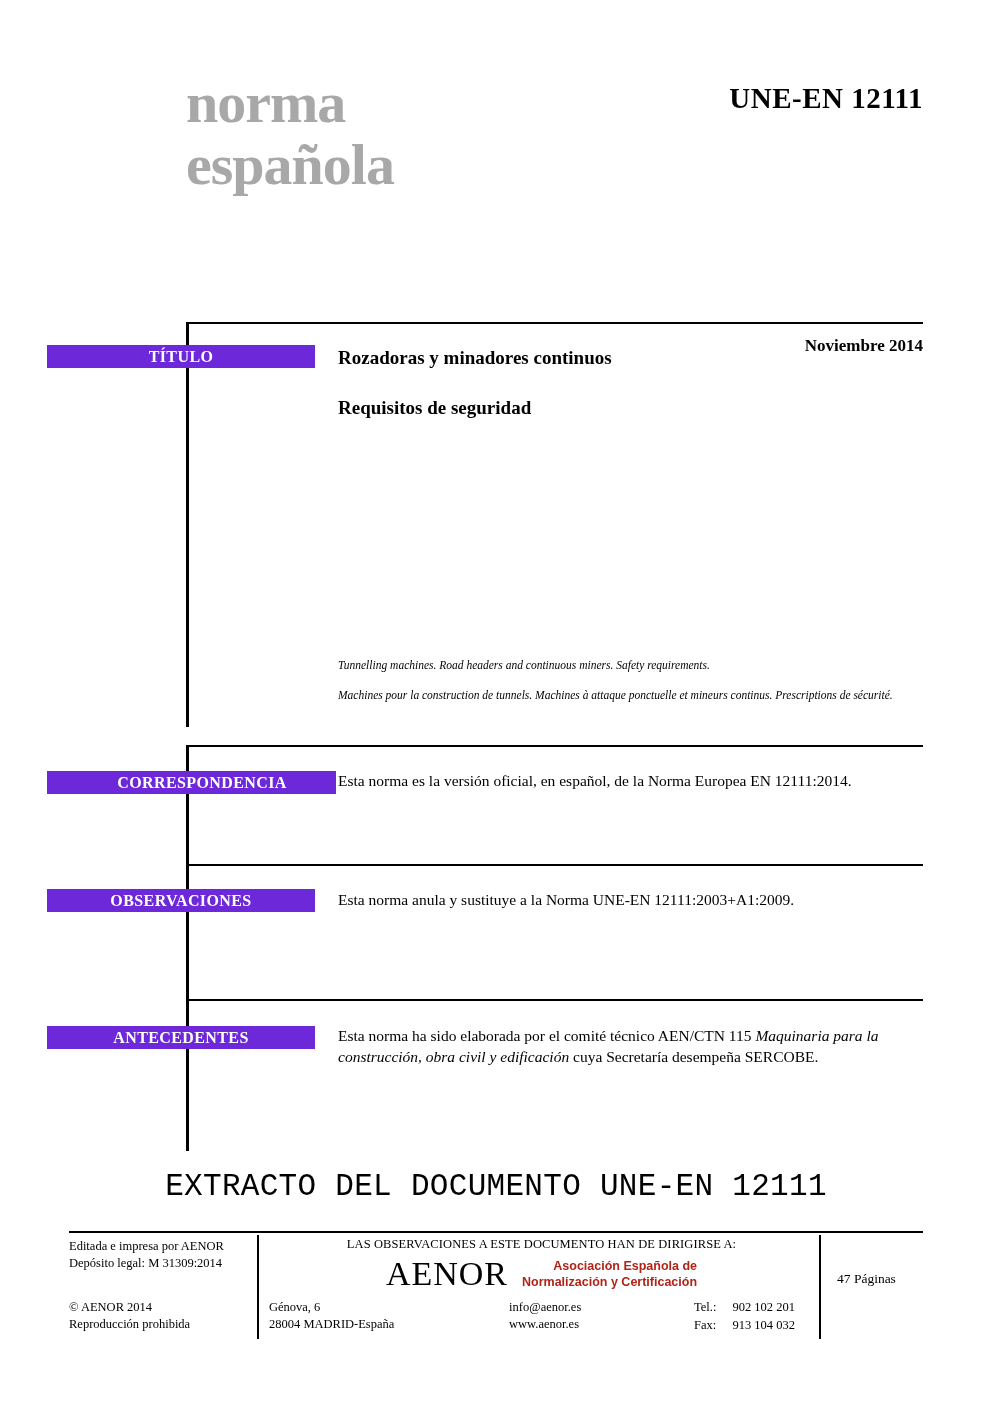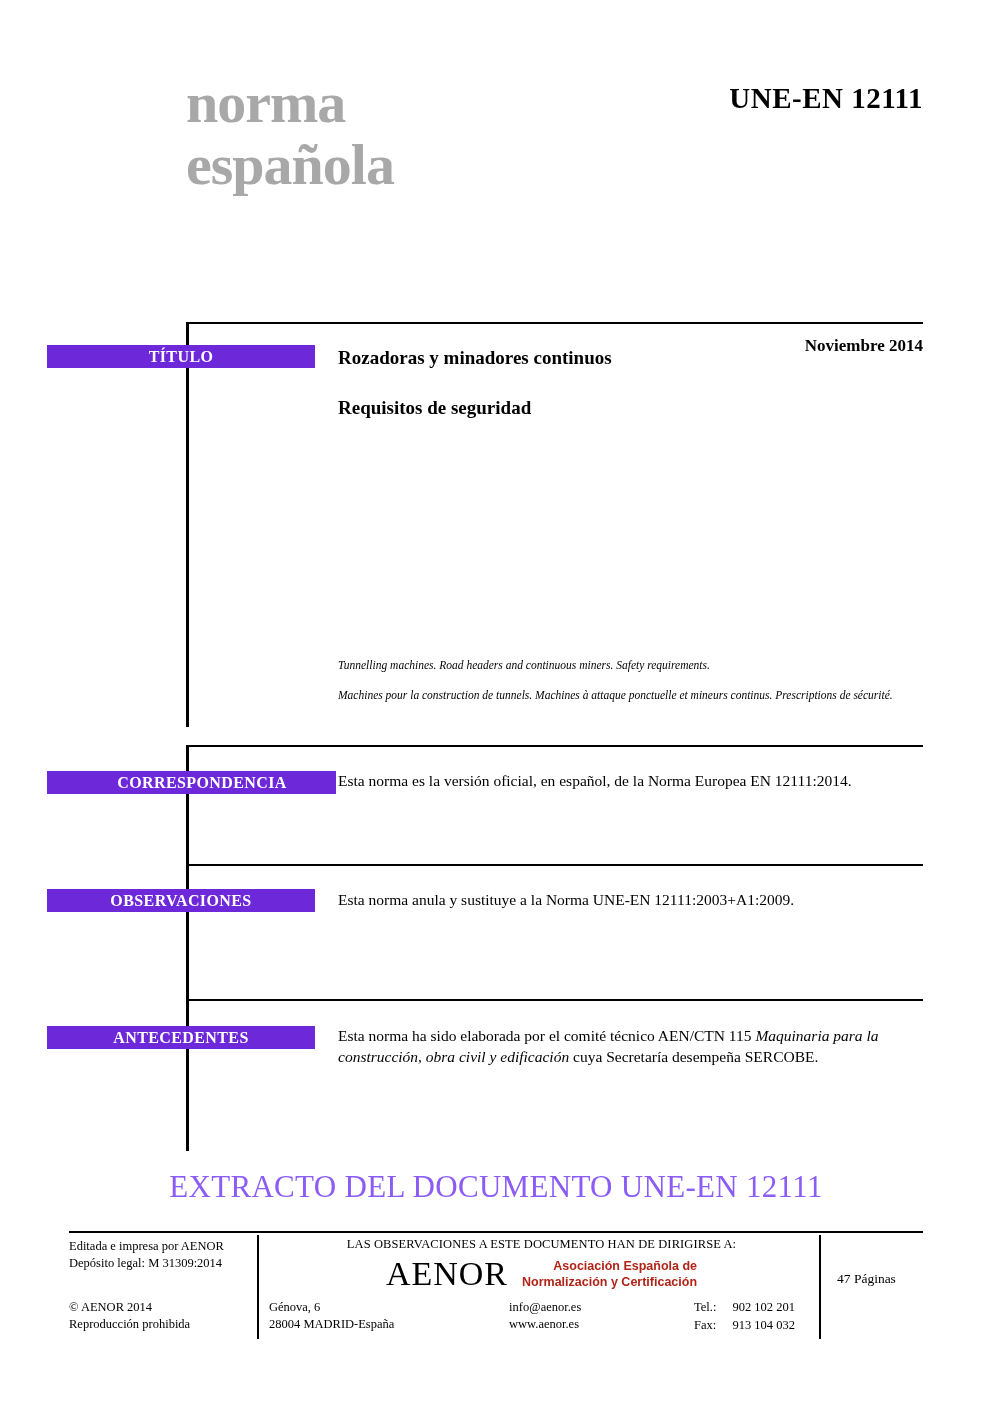--- a/index.html
+++ b/index.html
@@ -107,22 +107,22 @@
   }
   .ital { font-style: italic; }
 
   
   .extract {
     position: absolute;
     left: 0;
     top: 1169px;
     width: 992px;
     text-align: center;
-    color: #8b5cf6;
-    font-family: Liberation Serif, serif;
+    color: #000000;
+    font-family: Liberation Mono, monospace;
     font-size: 31px;
     letter-spacing: 0.3px;
   }
 
   
   .footer {
     position: absolute;
     left: 69px;
     top: 1231px;
     width: 854px;

